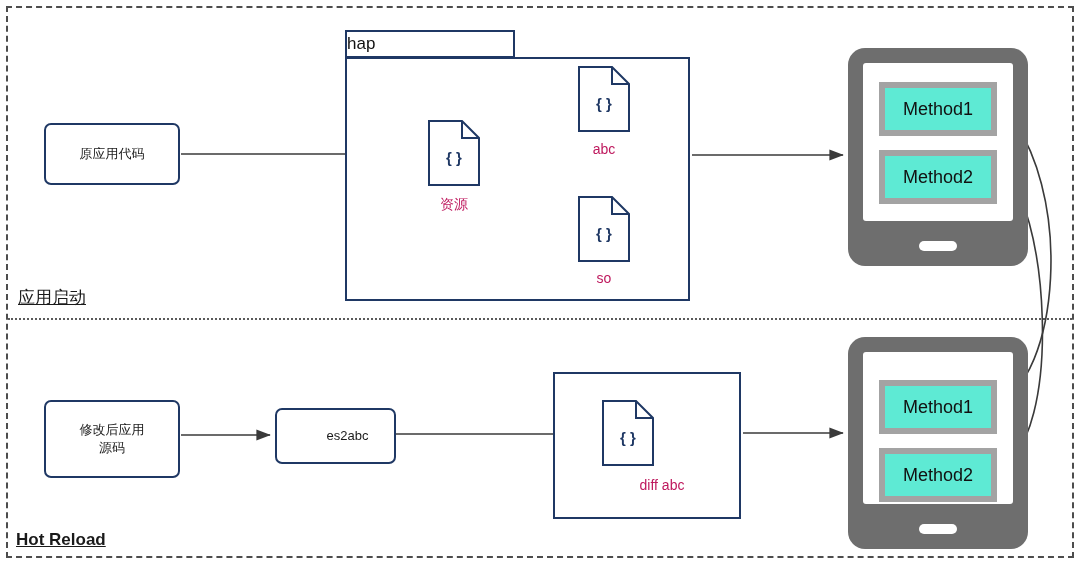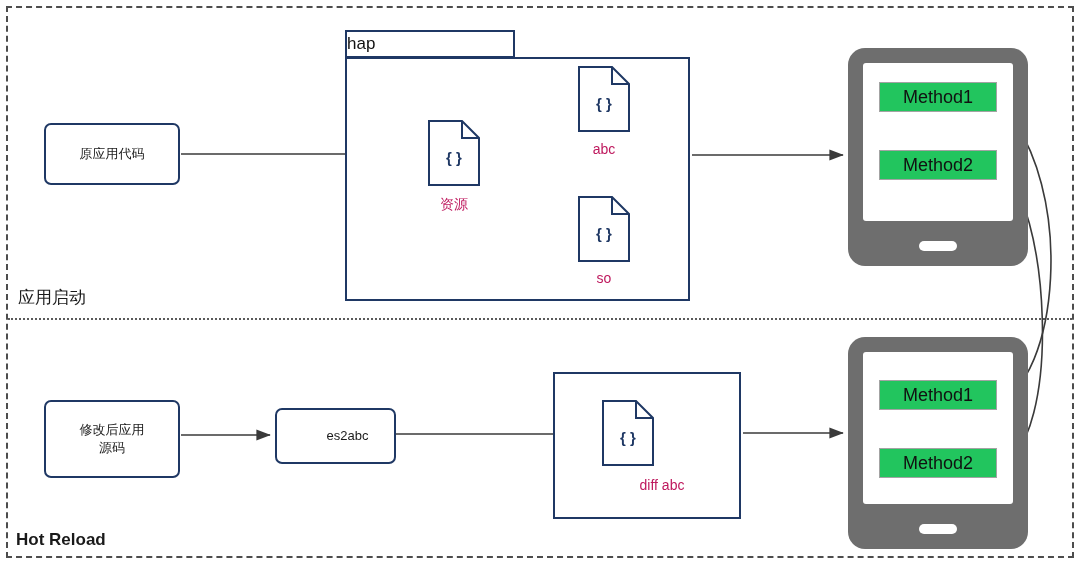--- a/index.html
+++ b/index.html
@@ -1,39 +1,39 @@
 <!DOCTYPE html>
 <html><head>
 <meta charset="utf-8">
 <style>
   * { margin:0; padding:0; box-sizing:border-box; }
   html,body { width:1080px; height:564px; background:#ffffff; font-family:"Liberation Sans", sans-serif; }
   .canvas { position:relative; width:1080px; height:564px; background:#fff; overflow:hidden; }
   .frame { position:absolute; left:6px; top:6px; right:6px; bottom:6px; border:2px dashed #4d4d4d; }
   .overlay { position:absolute; left:0; top:0; width:1080px; height:564px; pointer-events:none; }
   .divider { position:absolute; left:8px; right:8px; top:318px; border-top:2px dotted #5a5a5a; }
-  .section-label { position:absolute; font-size:17px; color:#1a1a1a; }
+  .section-label { position:absolute; font-size:17px; color:#1a1a1a;text-decoration:underline; }
   .section-label.bold { font-weight:600; }
   .node-box { position:absolute; border:2px solid #1f3864; border-radius:7px; background:#fff;
               display:flex; flex-direction:column; align-items:center; justify-content:center;
               font-size:13px; color:#1a1a1a; text-align:center; line-height:1.4; }
   .folder-tab { position:absolute; border:2px solid #1f3864; background:#fff; display:flex;
                 align-items:center; font-size:17px; color:#111; z-index:2; }
   .folder-body { position:absolute; border:2px solid #1f3864; background:#fff; z-index:1; }
   .file { position:absolute; width:52px; height:66px; z-index:3; }
   .file svg { display:block; }
   .file-glyph { position:absolute; left:0; top:8px; width:100%; height:58px; display:flex;
                 align-items:center; justify-content:center; font-size:15px; font-weight:bold; color:#1f3864; }
   .file-label { position:absolute; text-align:center; font-size:14px; color:#be185d; z-index:3; }
   .device { position:absolute; width:180px; background:#6e6e6e; border-radius:17px; z-index:2; }
   .screen { position:absolute; left:15px; right:15px; top:15px; bottom:45px; background:#fff; border-radius:3px; }
   .home { position:absolute; left:50%; transform:translateX(-50%); bottom:15px; width:38px; height:10px;
           border-radius:6px; background:#fff; }
-  .method { position:absolute; left:50%; transform:translateX(-50%); width:118px; height:30px;
-            border:1px solid #a3a3a3; background:#22c55e; display:flex; align-items:center;
+  .method { position:absolute; left:50%; transform:translateX(-50%); width:118px; height:54px;
+            border:6px solid #a3a3a3; background:#5eead4; display:flex; align-items:center;
             justify-content:center; font-size:18px; color:#111; }
   .connector { stroke:#3a3a3a; stroke-width:1.6; fill:none; }
 </style>
 </head>
 <body>
 
 <div class="canvas">
 
   <div class="frame"></div>
   <div class="divider"></div>

